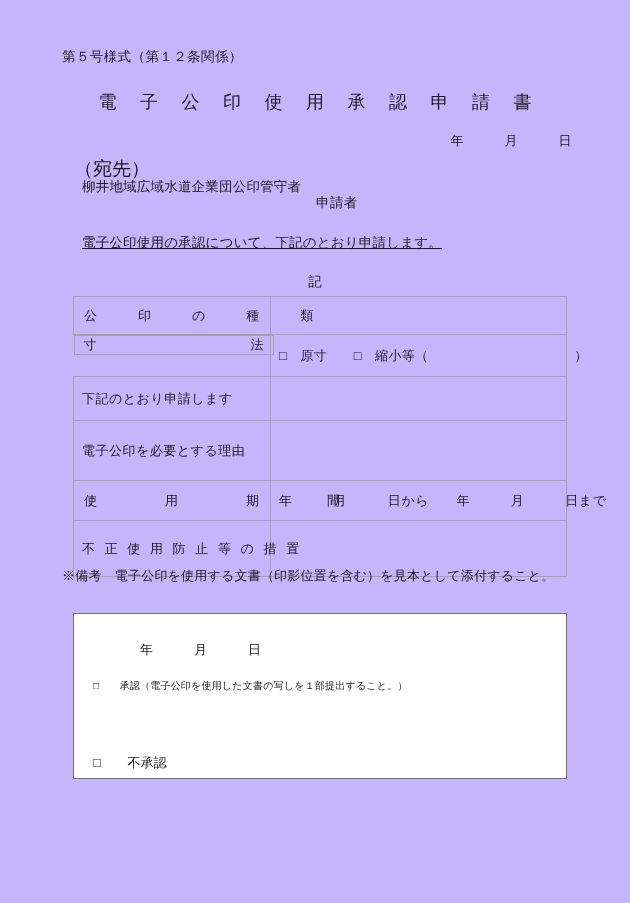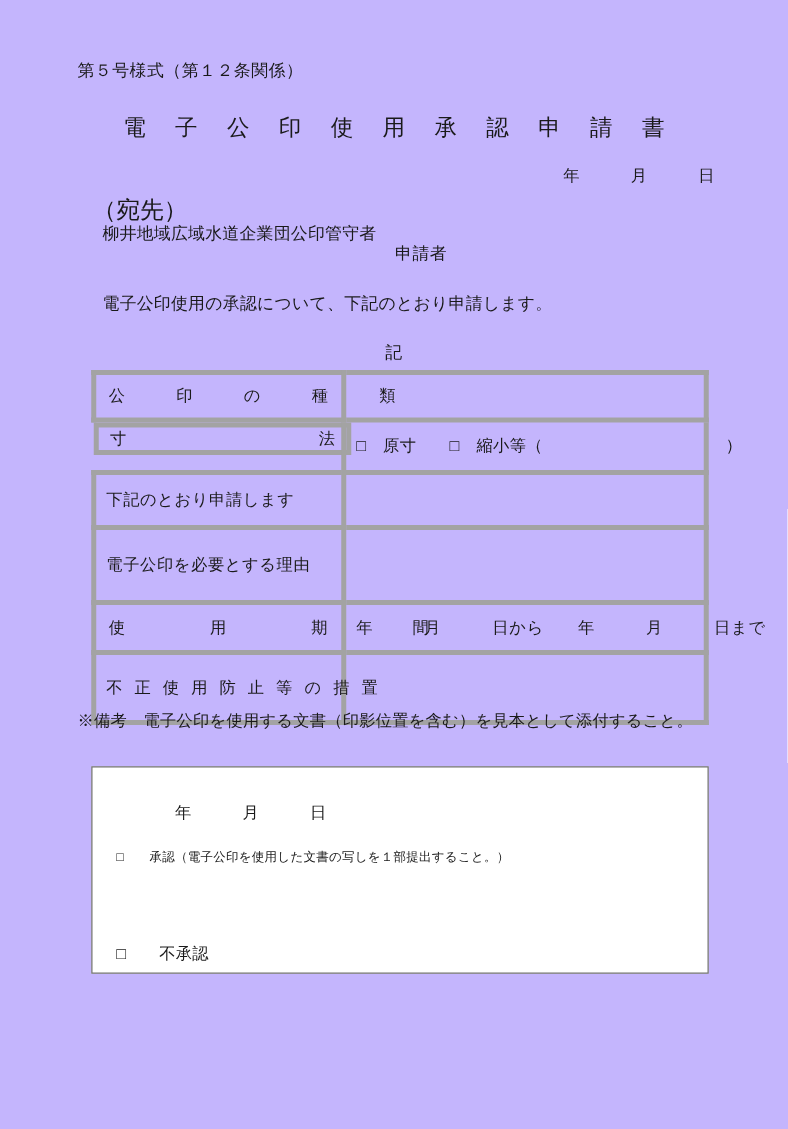--- a/index.html
+++ b/index.html
@@ -65,41 +65,42 @@
     top: 196px;
     font-size: 13.5px;
     letter-spacing: 0.4px;
   }
 
   .intro {
     left: 82px;
     top: 236px;
     font-size: 13.5px;
     letter-spacing: 0.2px;
+    text-decoration: underline;
   }
 
   .ki-mark {
     left: 0;
     right: 0;
     top: 275px;
     text-align: center;
     font-size: 13.5px;
   }
 
   
   .form-table {
     position: absolute;
     left: 73px;
     top: 296px;
     width: 494px;
     border-collapse: collapse;
     table-layout: fixed;
   }
   .form-table td {
-    border: 4px solid #a3a3a3;
+    border: 1px solid #a3a3a3;
     font-size: 13px;
     padding: 0 8px;
     vertical-align: middle;
     color: #1a1a1a;
   }
   .form-table td.label {
     width: 180px;
     white-space: pre;
   }
   .form-table td.value {
@@ -128,20 +129,21 @@
     text-align: left;
     letter-spacing: 0.6px;
     padding-right: 6px;
   }
 
   .note {
     left: 62px;
     top: 570px;
     font-size: 13px;
     letter-spacing: 0.2px;
+    font-family: Liberation Mono, monospace;
   }
 
   
   .approval-box {
     position: absolute;
     left: 73px;
     top: 613px;
     width: 492px;
     height: 164px;
     border: 1px solid #6f6f6f;

